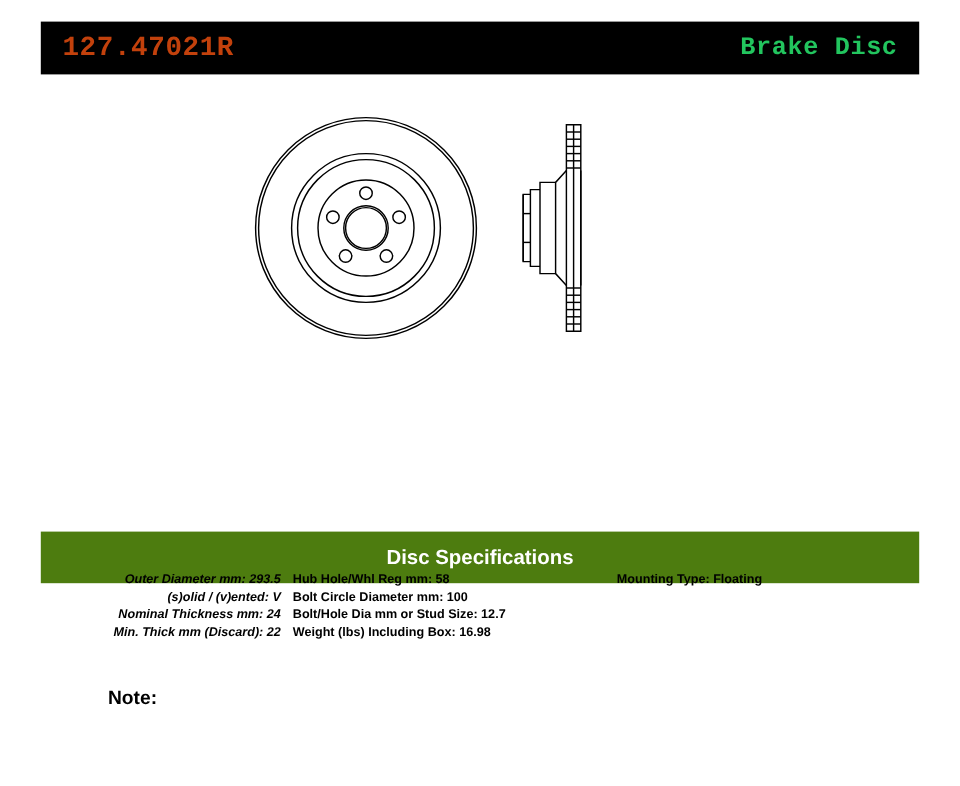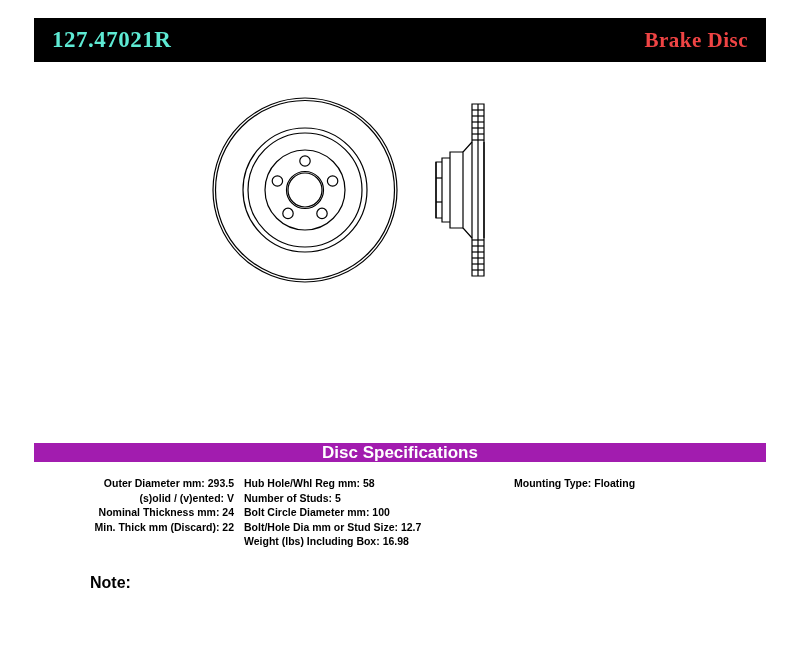--- a/index.html
+++ b/index.html
@@ -31,51 +31,51 @@
     width: 732px;
     height: 44px;
     background: #000000;
     display: flex;
     align-items: center;
     justify-content: space-between;
     padding: 0 18px;
     box-sizing: border-box;
   }
   .header-part-number {
-    color: #5eead4;
+    color: #c2410c;
     font-size: 23px;
     font-weight: bold;
     letter-spacing: 0.5px;
-    font-family: Liberation Serif, serif;
+    font-family: Liberation Mono, monospace;
   }
   .header-title {
-    color: #ef4444;
+    color: #22c55e;
     font-size: 21px;
     font-weight: bold;
     letter-spacing: 0.5px;
-    font-family: Liberation Serif, serif;
+    font-family: Liberation Mono, monospace;
   }
 
   
   .drawing {
     position: absolute;
     left: 180px;
     top: 90px;
     width: 440px;
     height: 220px;
   }
 
   
   .spec-bar {
     position: absolute;
     left: 34px;
     top: 443px;
     width: 732px;
-    height: 19px;
-    background: #a21caf;
+    height: 43px;
+    background: #4d7c0f;
     display: flex;
     align-items: center;
     justify-content: center;
     text-align: right;
   }
   .spec-bar-title {
     color: #ffffff;
     font-size: 17px;
     font-weight: bold;
   }
@@ -92,20 +92,21 @@
     position: absolute;
     font-size: 10.5px;
     font-weight: bold;
     line-height: 14.6px;
   }
   .col-left {
     left: 0;
     top: 0;
     width: 200px;
     text-align: right;
+    font-style: italic;
   }
   .col-mid {
     left: 210px;
     top: 0;
     width: 250px;
   }
   .col-right {
     left: 480px;
     top: 0;
     width: 252px;
@@ -201,21 +202,20 @@
   <div class="specs">
     <div class="spec-col col-left">
       <div class="spec-line">Outer Diameter mm: 293.5</div>
       <div class="spec-line">(s)olid / (v)ented: V</div>
       <div class="spec-line">Nominal Thickness mm: 24</div>
       <div class="spec-line">Min. Thick mm (Discard): 22</div>
     </div>
 
     <div class="spec-col col-mid">
       <div class="spec-line">Hub Hole/Whl Reg mm: 58</div>
-      <div class="spec-line">Number of Studs: 5</div>
       <div class="spec-line">Bolt Circle Diameter mm: 100</div>
       <div class="spec-line">Bolt/Hole Dia mm or Stud Size: 12.7</div>
       <div class="spec-line">Weight (lbs) Including Box: 16.98</div>
     </div>
 
     <div class="spec-col col-right">
       <div class="spec-line">Mounting Type: Floating</div>
     </div>
   </div>
 

